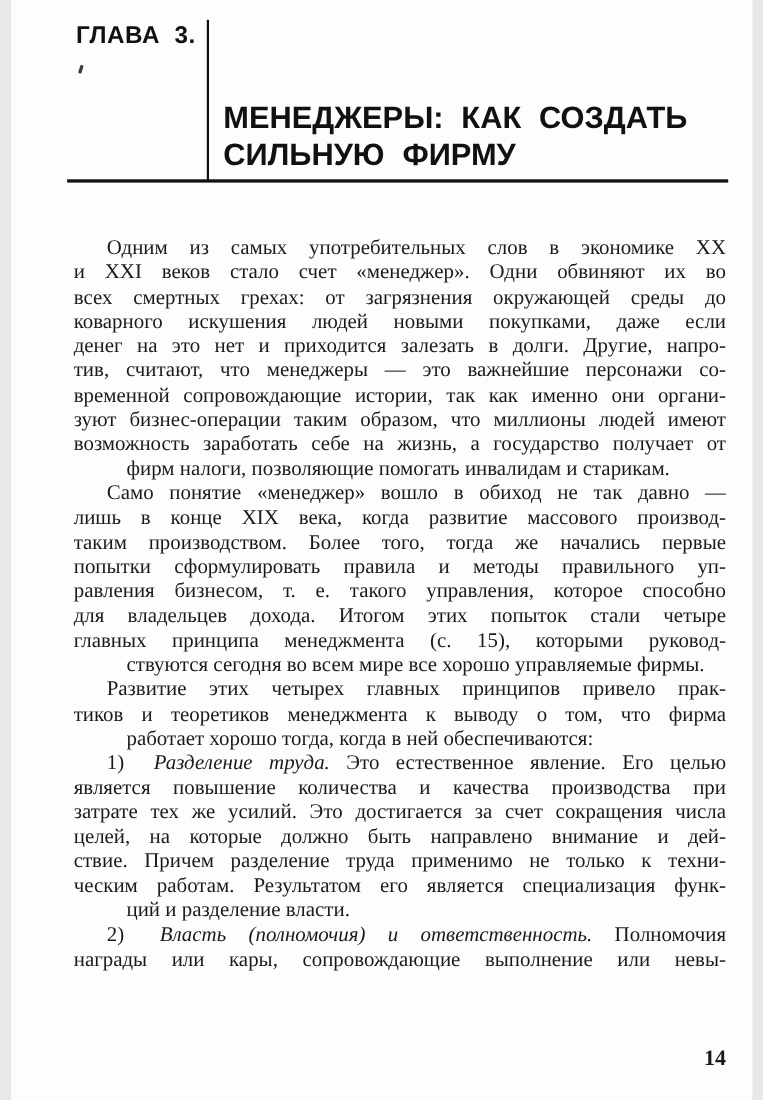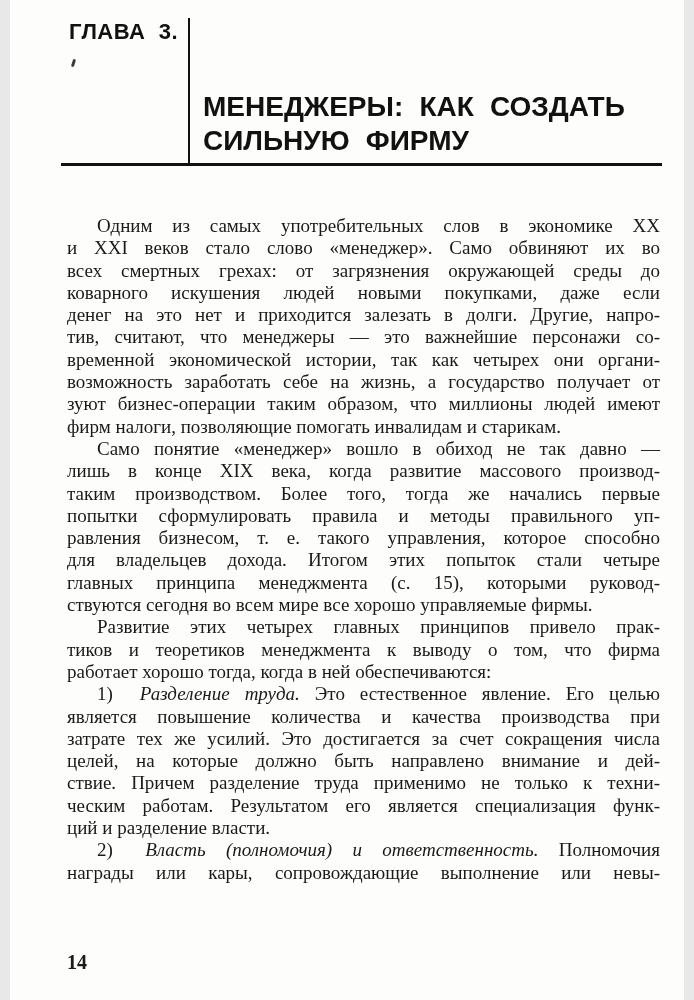--- a/index.html
+++ b/index.html
@@ -43,54 +43,54 @@
   .body {
     position:absolute; left:57px; top:215px; width:593px;
     font-size:19px; line-height:22.3px;
   }
   .body .line {
     text-align:justify;
     text-align-last:justify;
     -moz-text-align-last:justify;
   }
   .body .line.first { text-indent:30px; }
-  .body .line.last  { text-align-last:left; -moz-text-align-last:left; }
+  .body .line.last  { text-align-last:left;margin-left:48px; -moz-text-align-last:left; }
   .body i { font-style:italic;margin-left:12px; }
   
   .pagenum {
     position:absolute; left:57px; top:951px; width:593px;
-    text-align:left; font-weight:bold; font-size:20px;
+    text-align:right; font-weight:bold; font-size:20px;
     color:#1a1a1a;
   }
 </style>
 </head>
 <body>
 
 <div class="page">
 
   <div class="chapter">ГЛАВА 3.</div>
 
   <div class="speck"></div>
 
   <div class="vline"></div>
 
   <div class="title">МЕНЕДЖЕРЫ: КАК СОЗДАТЬ СИЛЬНУЮ ФИРМУ</div>
 
   <div class="hrule"></div>
 
   <main class="body">
       <div class="line first"><span>Одним из самых употребительных слов в экономике XX</span></div>
-      <div class="line"><span>и XXI веков стало слово «менеджер». Само обвиняют их во</span></div>
+      <div class="line"><span>и XXI веков стало счет «менеджер». Одни обвиняют их во</span></div>
       <div class="line"><span>всех смертных грехах: от загрязнения окружающей среды до</span></div>
       <div class="line"><span>коварного искушения людей новыми покупками, даже если</span></div>
       <div class="line"><span>денег на это нет и приходится залезать в долги. Другие, напро-</span></div>
       <div class="line"><span>тив, считают, что менеджеры — это важнейшие персонажи со-</span></div>
-      <div class="line"><span>временной экономической истории, так как четырех они органи-</span></div>
+      <div class="line"><span>временной сопровождающие истории, так как именно они органи-</span></div>
+      <div class="line"><span>зуют бизнес-операции таким образом, что миллионы людей имеют</span></div>
       <div class="line"><span>возможность заработать себе на жизнь, а государство получает от</span></div>
-      <div class="line"><span>зуют бизнес-операции таким образом, что миллионы людей имеют</span></div>
       <div class="line last"><span>фирм налоги, позволяющие помогать инвалидам и старикам.</span></div>
       <div class="line first"><span>Само понятие «менеджер» вошло в обиход не так давно —</span></div>
       <div class="line"><span>лишь в конце XIX века, когда развитие массового производ-</span></div>
       <div class="line"><span>таким производством. Более того, тогда же начались первые</span></div>
       <div class="line"><span>попытки сформулировать правила и методы правильного уп-</span></div>
       <div class="line"><span>равления бизнесом, т. е. такого управления, которое способно</span></div>
       <div class="line"><span>для владельцев дохода. Итогом этих попыток стали четыре</span></div>
       <div class="line"><span>главных принципа менеджмента (с. 15), которыми руковод-</span></div>
       <div class="line last"><span>ствуются сегодня во всем мире все хорошо управляемые фирмы.</span></div>
       <div class="line first"><span>Развитие этих четырех главных принципов привело прак-</span></div>

